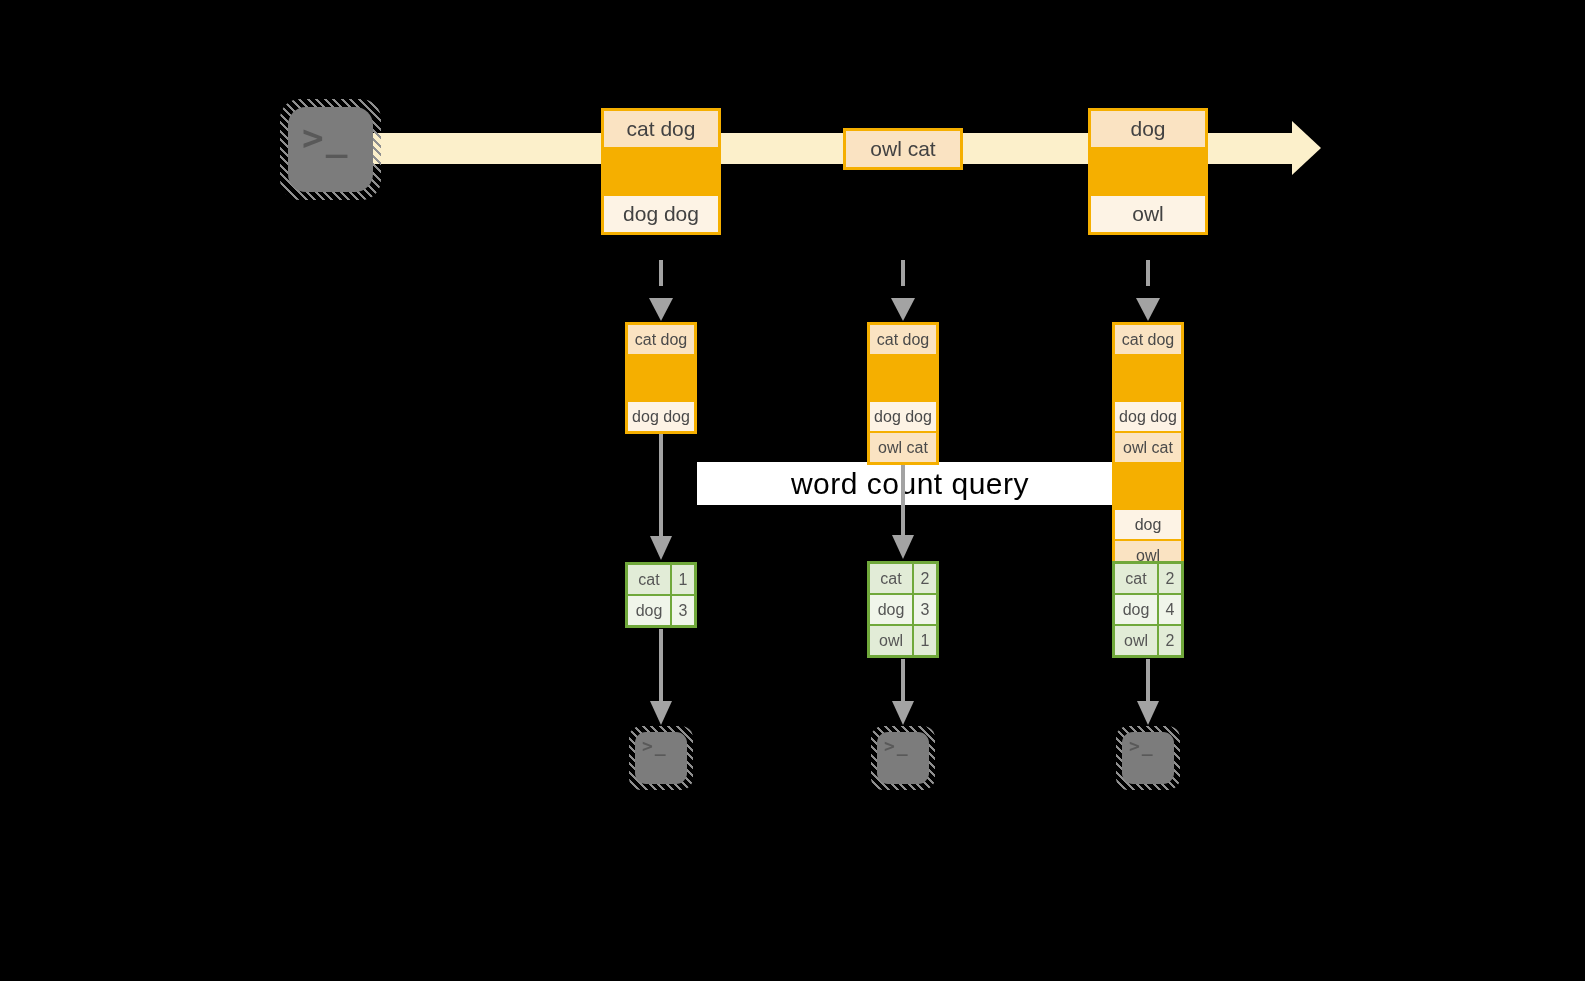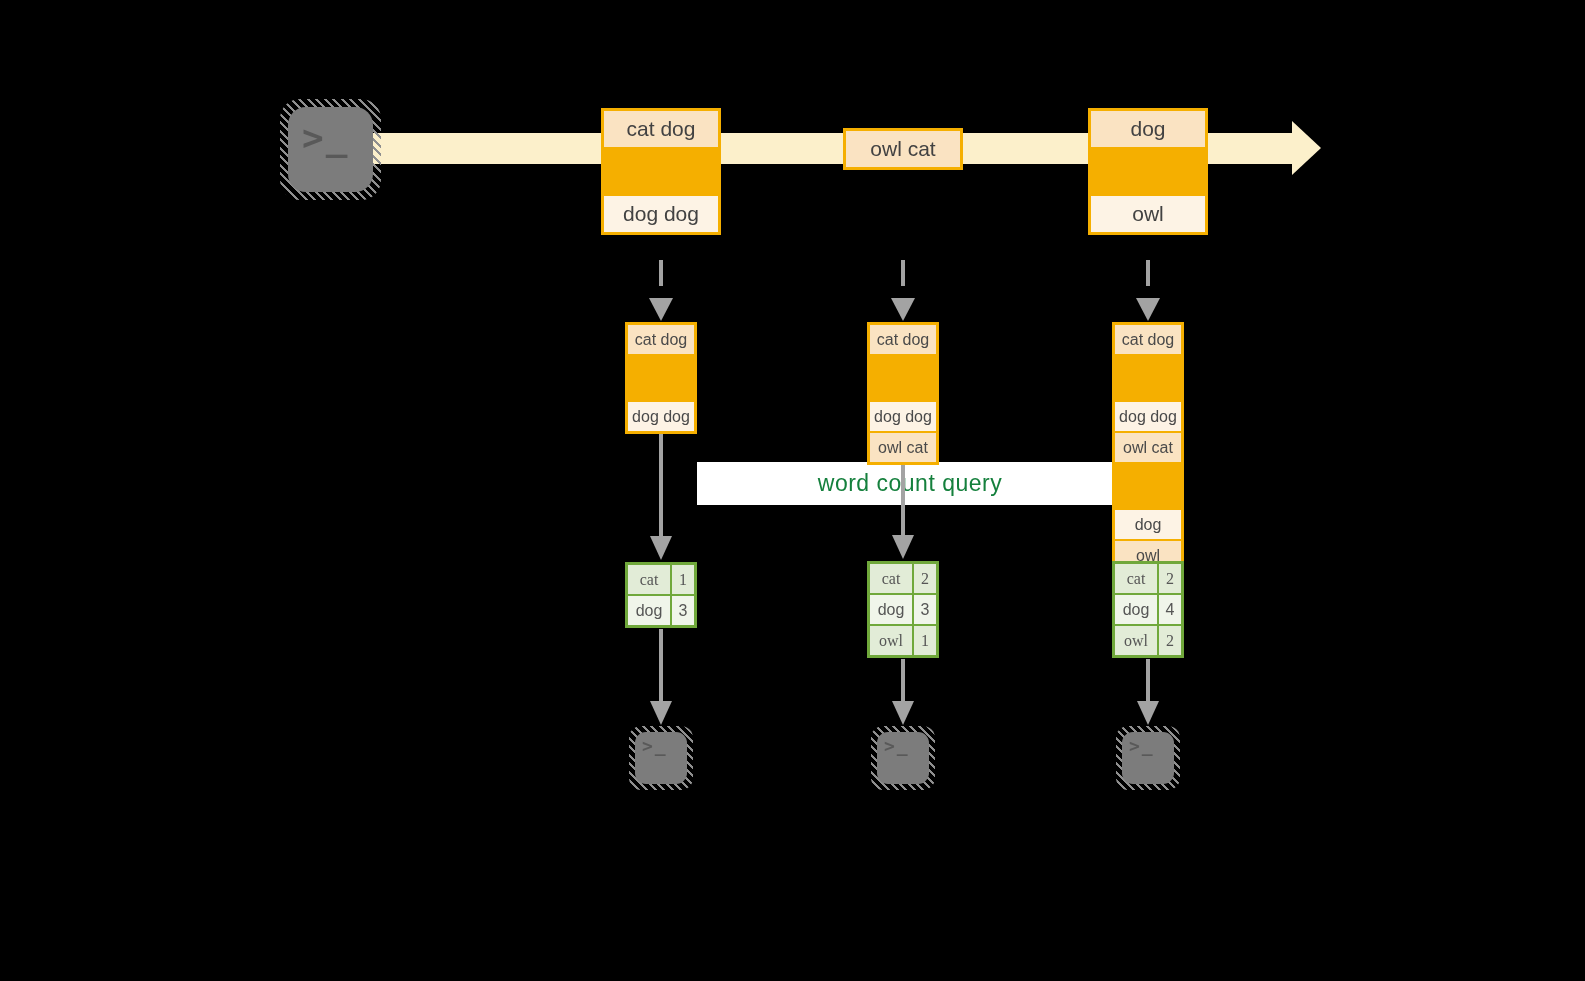--- a/index.html
+++ b/index.html
@@ -23,29 +23,29 @@
   
   .stack{position:absolute;z-index:4;border:3px solid #f5af00;background:#f5af00;
     display:flex;flex-direction:column;gap:2px;box-sizing:border-box;width:72px;}
   .stack .row{width:66px;height:29px;line-height:29px;text-align:center;font-size:16px;color:#4a4a4a;}
   #stack1{left:625px;top:322px;}
   #stack2{left:867px;top:322px;}
   #stack3{left:1112px;top:322px;}
   
   .query-band{position:absolute;left:697px;top:462px;width:426px;height:43px;background:#ffffff;z-index:2;
     display:flex;align-items:center;justify-content:center;}
-  .query-band span{font-size:23px;color:#15803d;letter-spacing:.5px;}
+  .query-band span{font-size:30px;color:#000000;letter-spacing:.5px;}
   
   .wctable{position:absolute;z-index:4;border:3px solid #70a83b;background:#70a83b;
     display:grid;grid-template-columns:42px 22px;gap:2px;box-sizing:border-box;width:72px;}
   .wctable .tcell{height:29px;line-height:29px;text-align:center;font-size:16px;color:#565656;}
   #table1{left:625px;top:562px;}
   #table2{left:867px;top:561px;}
   #table3{left:1112px;top:561px;}
-  .gfill-dark{background:#e2ecd7;font-family:Liberation Serif, serif;}
+  .gfill-dark{background:#e2ecd7;}
   .gfill-light{background:#f0f5ea;}
   
   .term{position:absolute;z-index:4;border-radius:20px;
     background:repeating-linear-gradient(45deg,#8f8f8f 0 2px,rgba(0,0,0,0) 2px 6px);}
   .term-inner{position:absolute;background:#7c7c7c;}
   .term.src{left:280px;top:99px;width:101px;height:101px;}
   .term.src .term-inner{inset:8px;border-radius:18px;}
   .term.sink{width:64px;height:64px;border-radius:12px;}
   .term.sink .term-inner{inset:6px;border-radius:11px;}
   #sink1{left:629px;top:726px;}

